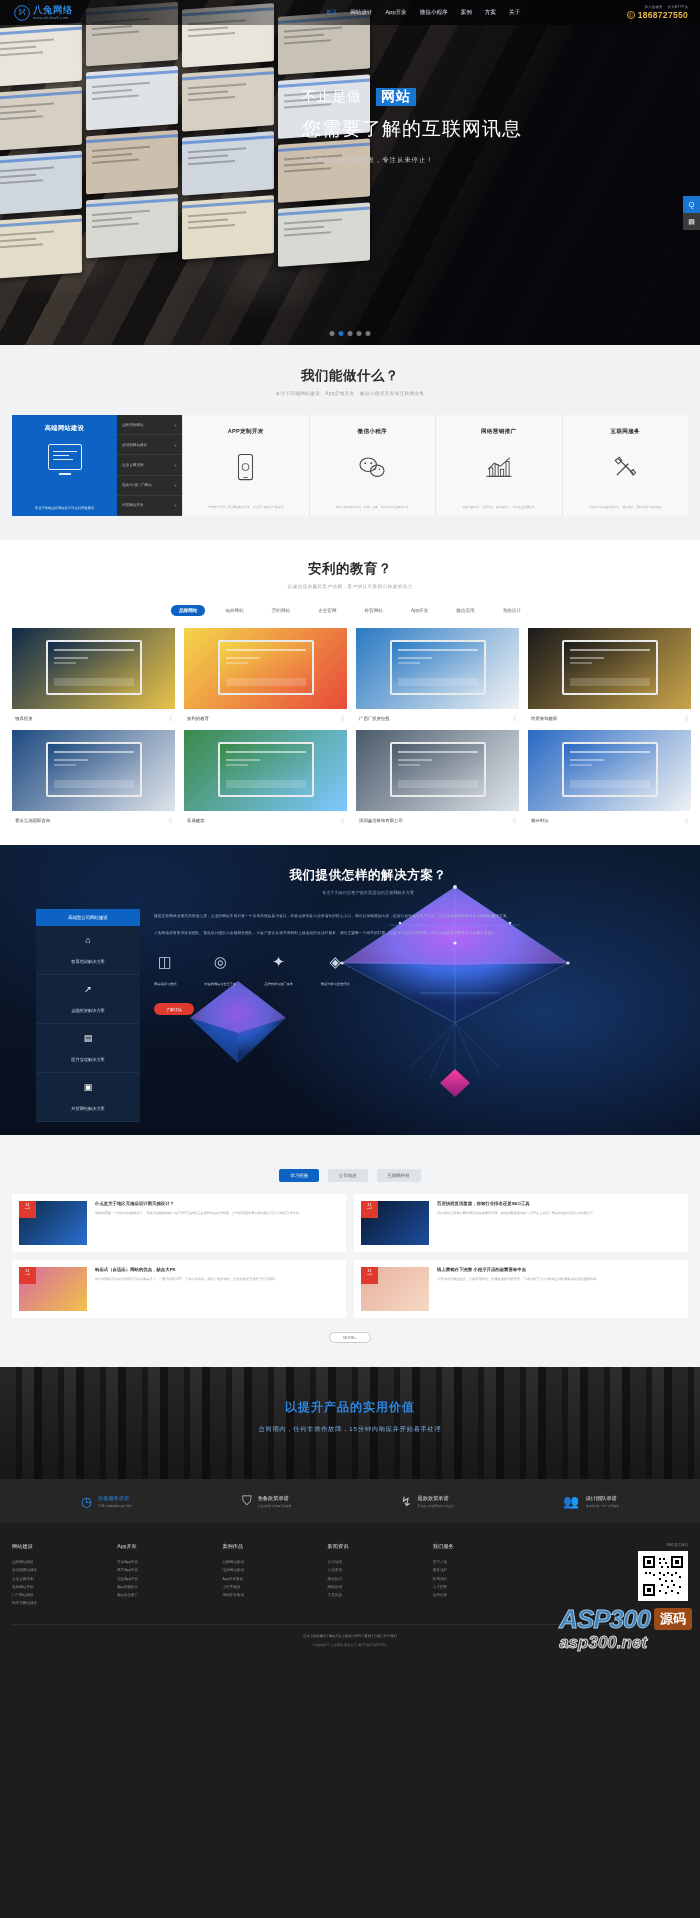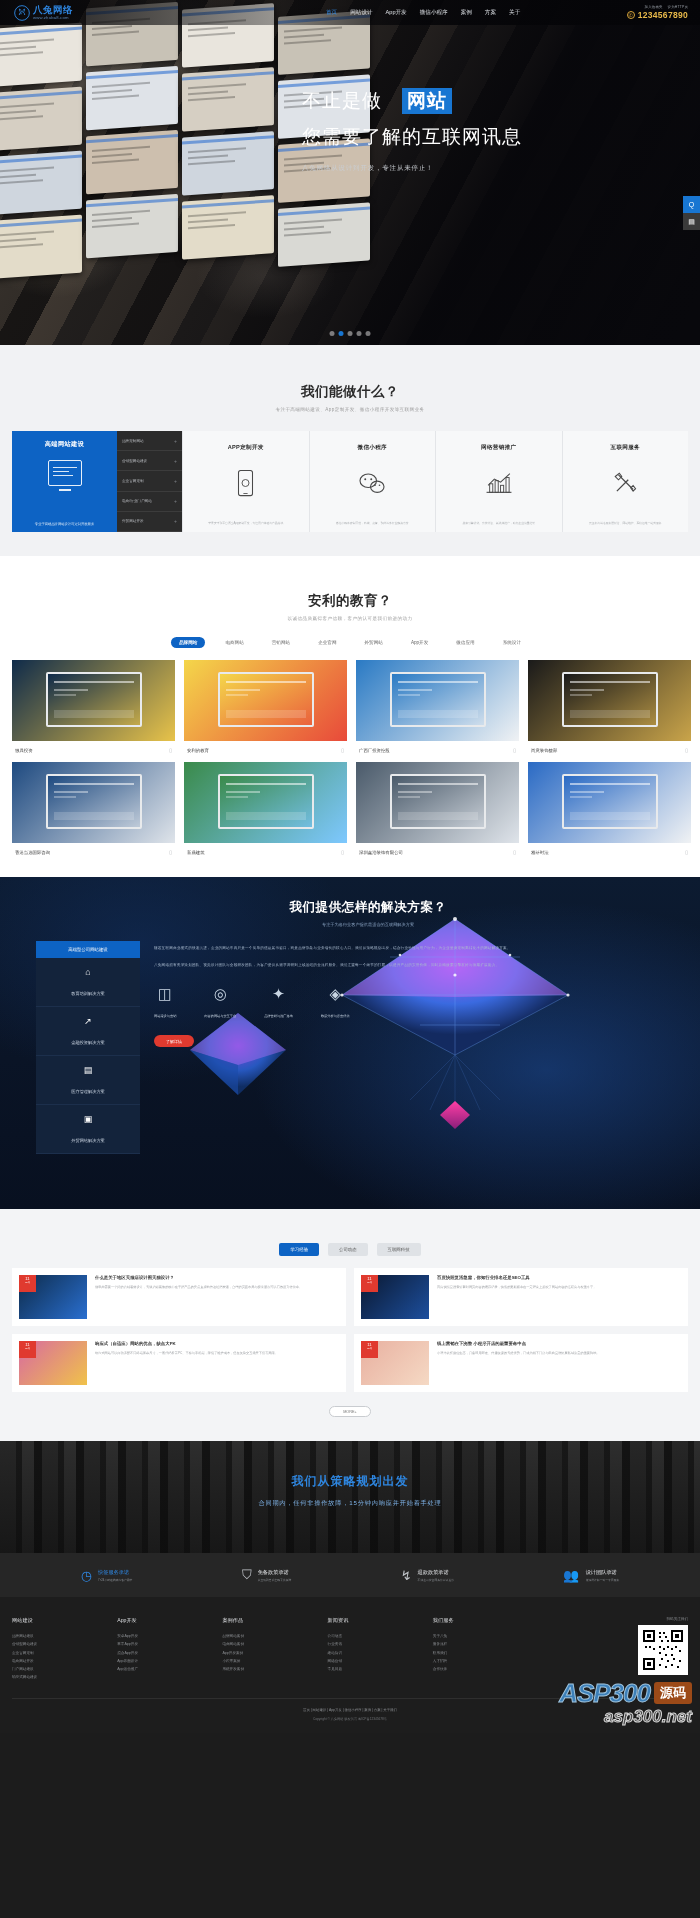--- a/index.html
+++ b/index.html
@@ -69,34 +69,34 @@
     padding: 2px 1px;
   }
   .nav a.active { color: #2e86e0; }
   .hdr-right { margin-left: auto; padding-right: 12px; text-align: right; }
   .hdr-mini { font-size: 3.4px; color: #9aa0a8; letter-spacing: .2px; margin-bottom: 1px; display:flex; gap:5px; justify-content:flex-end; align-items:center;}
   .hdr-phone { display: flex; align-items: center; gap: 3px; justify-content: flex-end; }
   .phone-ico { width: 8px; height: 8px; border-radius: 50%; border: 1px solid #d8a53a; color:#d8a53a; font-size:5px; display:flex;align-items:center;justify-content:center;}
   .phone-num { font-size: 8.5px; color: #e8b94a; font-weight: bold; letter-spacing: .3px; font-family:"Liberation Sans",sans-serif;}
 
   .hero-copy { position: absolute; left: 302px; top: 88px; z-index: 6; }
-  .hero-l1 { font-size: 19px; color: #fff; letter-spacing: 1px; display: flex; align-items: center; gap: 20px; font-weight:500;}
+  .hero-l1 { font-size: 14px; color: #fff; letter-spacing: 1px; display: flex; align-items: center; gap: 14px; font-weight:500;}
   .hero-hl { background: #1876d2; color: #fff; padding: 0 5px; font-weight: bold; }
   .hero-l2 { font-size: 19px; color: #fff; letter-spacing: 1px; margin-top: 10px; font-weight:500;}
   .hero-l3 { font-size: 6.5px; color: #c9cdd2; letter-spacing: .8px; margin-top: 14px; }
 
   .side-widget { position: absolute; right: 0; top: 196px; z-index: 10; width: 17px; }
   .side-widget div { width: 17px; height: 17px; background: #1876d2; color: #fff; font-size: 7px; display: flex; align-items: center; justify-content: center; }
   .side-widget div + div { background: #3a3a3a; }
   .hero-dots { position: absolute; left: 50%; transform: translateX(-50%); bottom: 9px; display: flex; gap: 4px; z-index: 7; }
   .hero-dots span { width: 5px; height: 5px; border-radius: 50%; background: rgba(255,255,255,.45); }
   .hero-dots span.on { background: #1876d2; }
 
   
-  .sec-head { text-align: center; margin-top: 16px; }
+  .sec-head { text-align: center; }
   .sec-title { font-size: 13.5px; font-weight: bold; color: #2b2b2b; letter-spacing: .5px; }
   .sec-sub { font-size: 4.6px; color: #9b9b9b; margin-top: 6px; letter-spacing: .4px; }
 
   
   .services { background: #f1f2f4; padding: 22px 0 24px; }
   .svc-grid { display: flex; width: 676px; margin: 19px auto 0; height: 101px; }
   .svc-main { width: 170px; display: flex; background: #0d63c4; }
   .svc-main-l { width: 105px; padding: 9px 0 0; text-align: center; color: #fff; position: relative; }
   .svc-main-t { font-size: 6.2px; font-weight: bold; letter-spacing: .4px; }
   .svc-mon { width: 34px; height: 26px; border: 1.2px solid rgba(255,255,255,.9); border-radius: 2px; margin: 11px auto 0; position: relative; }
@@ -122,21 +122,21 @@
   .cases { display: grid; grid-template-columns: repeat(4, 163px); gap: 9px; width: 676px; margin: 12px auto 0; }
   .case-img { height: 81px; position: relative; overflow: hidden; }
   .case-mon { position: absolute; left: 50%; top: 12px; transform: translateX(-50%); width: 96px; height: 55px; background: #fff; border: 2px solid #e8eaec; border-radius: 2px; overflow: hidden; }
   .case-mon::after { content: ""; position: absolute; left: 50%; bottom: -9px; transform: translateX(-50%); width: 26px; height: 4px; background: #d8dadd; }
   .case-screen { position: absolute; inset: 0; }
   .case-meta { display: flex; align-items: center; justify-content: space-between; padding: 6px 3px 0; }
   .case-name { font-size: 4.4px; color: #3c3c3c; }
   .case-ico { font-size: 5px; color: #b5b8bc; }
 
   
-  .solutions { position: relative; height: 332px; background: #4c1d95; overflow: hidden; padding-left: 36px; }
+  .solutions { position: relative; height: 290px; background: #4c1d95; overflow: hidden; padding-left: 36px; }
   .sol-bg { position: absolute; inset: 0; background:
       radial-gradient(ellipse 420px 240px at 78% 58%, rgba(30,80,160,.55), transparent 70%),
       radial-gradient(ellipse 300px 200px at 20% 20%, rgba(18,46,92,.6), transparent 70%),
       linear-gradient(180deg, #0c1b31 0%, #0a1426 55%, #081020 100%); }
   .sol-head { position: relative; text-align: center; padding-top: 22px; }
   .sol-title { font-size: 12.5px; color: #fff; font-weight: bold; letter-spacing: .6px; }
   .sol-sub { font-size: 4.2px; color: #8aa3c2; margin-top: 6px; }
   .sol-body { position: relative; display: flex; width: 676px; margin: 14px auto 0; }
   .sol-list { width: 104px; }
   .sol-list-h { background: #0d63c4; color: #fff; font-size: 4.4px; text-align: center; padding: 6px 0; }
@@ -194,21 +194,21 @@
   .f-col { flex: 1; }
   .f-h { font-size: 5.2px; color: #dcdee1; margin-bottom: 8px; }
   .f-l { font-size: 3.6px; color: #8a8d91; line-height: 2.3; }
   .f-contact { width: 150px; text-align: right; }
   .f-qr-lbl { font-size: 3.6px; color: #8a8d91; margin-bottom: 4px; }
   .f-qr { width: 50px; height: 50px; background: #fff; margin-left: auto; padding: 3px; }
   .f-bottom { width: 676px; margin: 16px auto 0; border-top: 1px solid #2e2e2e; padding-top: 9px; text-align: center; }
   .f-links { font-size: 3.4px; color: #8a8d91; }
   .f-copy { font-size: 3.2px; color: #6e7175; margin-top: 5px; }
 
-  .asp { position: absolute; right: 8px; bottom: 6px; text-align: right; z-index: 50; }
+  .asp { position: absolute; right: 8px; bottom: 6px; text-align: left; z-index: 50; }
   .asp-1 { display: flex; align-items: center; gap: 4px; }
   .asp-a { font-size: 26px; font-weight: bold; font-style: italic; color: #3c7fb8; -webkit-text-stroke: 1px #9fc4de; letter-spacing: -1px; }
   .asp-b { background: #9c4a18; color: #fff; font-size: 13px; font-weight: bold; padding: 2px 6px; border-radius: 3px; }
   .asp-2 { font-size: 17px; font-weight: bold; font-style: italic; color: #4d4d4d; -webkit-text-stroke: 1px #d8d8d8; margin-top: -2px; }
 </style>
 </head>
 <body>
 
 <div class="page">
 
@@ -335,21 +335,21 @@
           <a href="#">方案</a>
           <a href="#">关于</a>
         </div>
       <div class="hdr-right">
         <div class="hdr-mini" id="minilinks">
             <span>加入收藏夹</span>
             <span>设为HTTP页</span>
           </div>
         <div class="hdr-phone">
           <span class="phone-ico">✆</span>
-          <span class="phone-num">1234567890</span>
+          <span class="phone-num">1868727550</span>
         </div>
       </div>
     </div>
 
     <div class="hero-copy">
       <div class="hero-l1">
         <span>不止是做</span>
         <span class="hero-hl">网站</span>
       </div>
       <div class="hero-l2">您需要了解的互联网讯息</div>
@@ -739,21 +739,21 @@
             <div class="news-desc">小程序依托微信生态，具备即用即走、传播便捷的天然优势，已成为线下门店与电商品牌拓展私域流量的重要阵地。</div>
           </div>
         </div>
       </div>
     <div class="more-btn">MORE+</div>
   </div>
 
   <div class="promo">
     <div class="promo-bg"></div>
     <div class="promo-c">
-      <div class="promo-t">我们从策略规划出发</div>
+      <div class="promo-t">以提升产品的实用价值</div>
       <div class="promo-s">合同期内，任何非操作故障，15分钟内响应并开始着手处理</div>
     </div>
   </div>
 
   <div class="trust" id="trust">
       <div class="trust-i">
         <span class="trust-ico" style="color: rgb(46, 134, 224);">◷</span>
         <div>
           <div class="trust-t" style="color: rgb(46, 134, 224);">快签服务承诺</div>
           <div class="trust-d">7×24小时在线响应客户需求</div>

